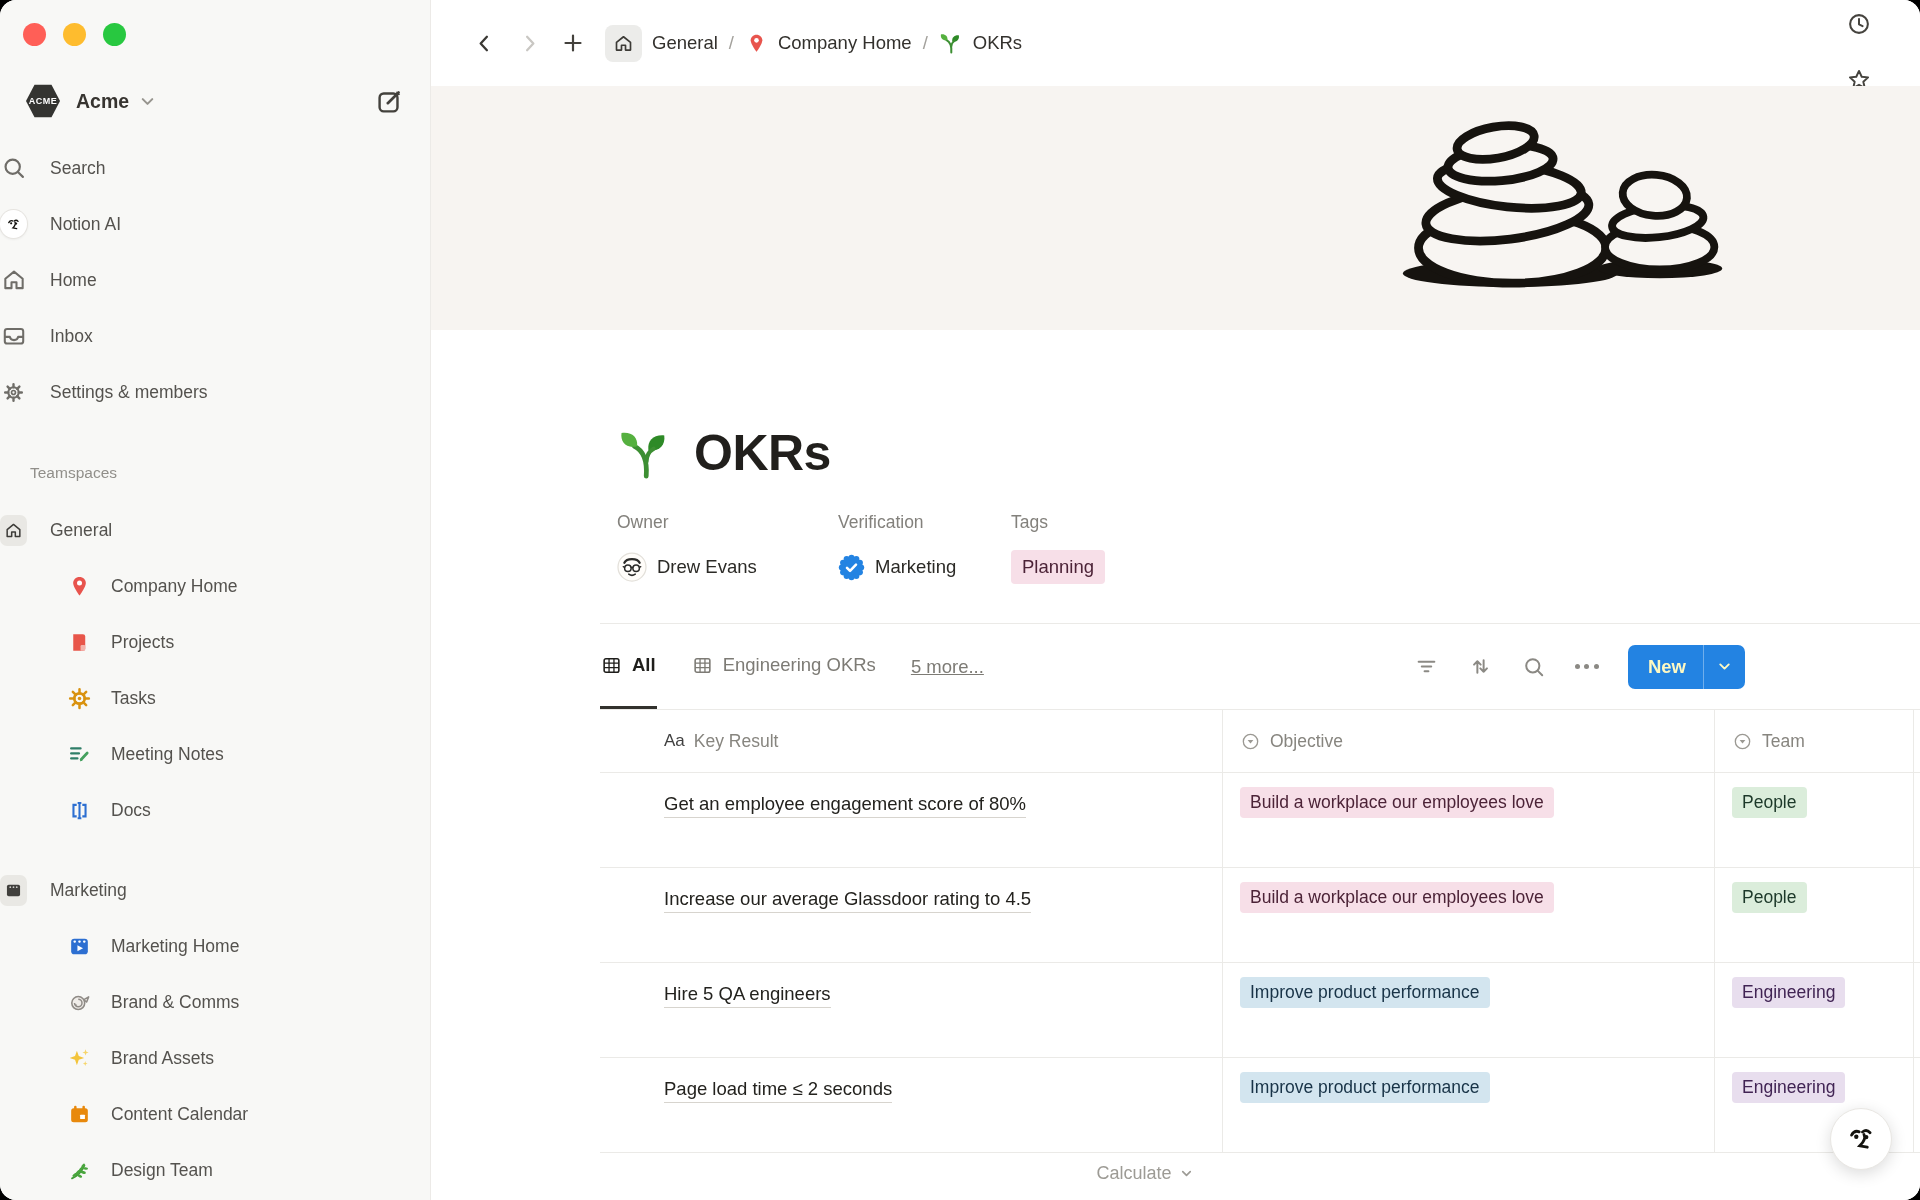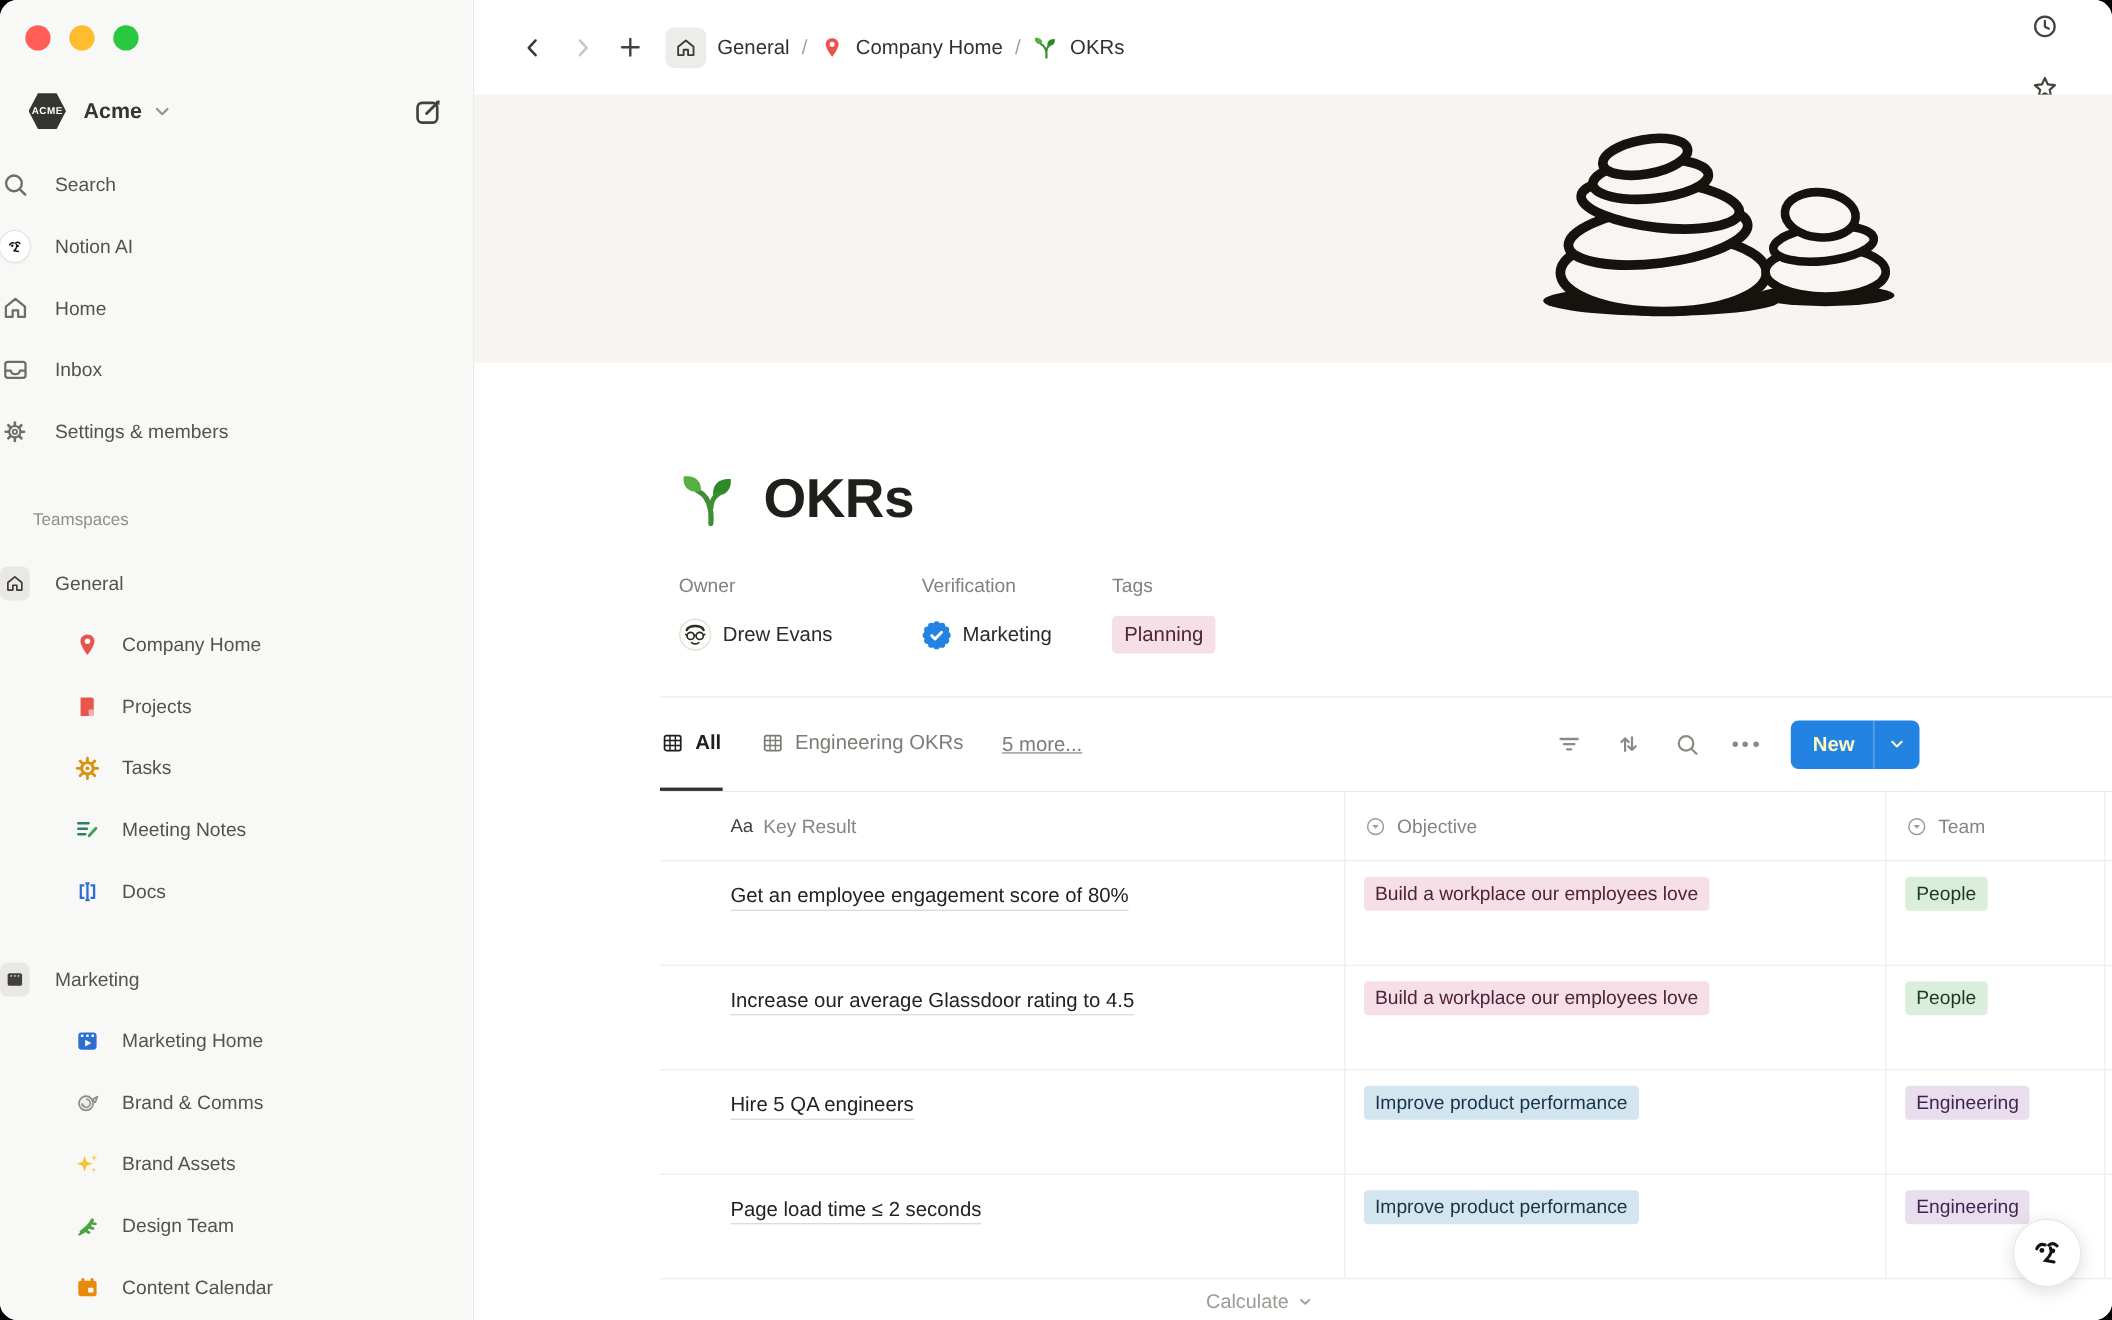--- a/index.html
+++ b/index.html
@@ -51,21 +51,21 @@
   .dots { display:flex; gap:4.5px; }
   .dots i { width:5px; height:5px; border-radius:50%; background:#45433e; }
 
   .cover { height:244px; background:#f7f4f1; position:relative; }
   .stones { position:absolute; right:190px; top:34px; }
 
   .page-head { padding-left:186px; }
   .title-row { display:flex; align-items:center; gap:20px; margin-top:94px; }
   .page-title { font-size:50px; font-weight:700; color:#211f1c; letter-spacing:-.5px; }
 
-  .props { display:flex; margin-top:40px; }
+  .props { display:flex; margin-top:30px; }
   .prop-owner { width:221px; }
   .prop-verification { width:173px; }
   .prop-label { font-size:17.5px; color:#83817c; }
   .prop-value { margin-top:15px; height:38px; display:flex; align-items:center; gap:10px; font-size:18.5px; color:#2b2a26; font-weight:500; }
 
   
   .database { margin-left:169px; margin-top:37px; border-top:1px solid #ebeae7; }
   .tabbar { height:86px; display:flex; align-items:stretch; border-bottom:1px solid #ebeae7; padding-right:175px; }
   .tabs { display:flex; gap:34px; }
   .tab { display:flex; align-items:center; gap:10px; font-size:18.5px; font-weight:500; color:#7d7b75; border-bottom:3px solid transparent; cursor:pointer; padding:0 1px; }
@@ -450,32 +450,32 @@
         <span class="s-icon">
             <svg width="25" height="25">
               <use href="#i-sparkles"></use>
             </svg>
           </span>
         <span class="s-label">Brand Assets</span>
       </div>
       <div class="side-item sub-item">
         <span class="s-icon">
             <svg width="25" height="25">
+              <use href="#i-calendar"></use>
+            </svg>
+          </span>
+        <span class="s-label">Content Calendar</span>
+      </div>
+      <div class="side-item sub-item">
+        <span class="s-icon">
+            <svg width="25" height="25">
               <use href="#i-herb"></use>
             </svg>
           </span>
         <span class="s-label">Design Team</span>
-      </div>
-      <div class="side-item sub-item">
-        <span class="s-icon">
-            <svg width="25" height="25">
-              <use href="#i-calendar"></use>
-            </svg>
-          </span>
-        <span class="s-label">Content Calendar</span>
       </div>
     </nav>
   </aside>
 
   <main class="main">
 
     <header class="topbar">
       <span class="nav-btn">
           <svg width="23" height="23">
             <use href="#i-chev-left"></use>

